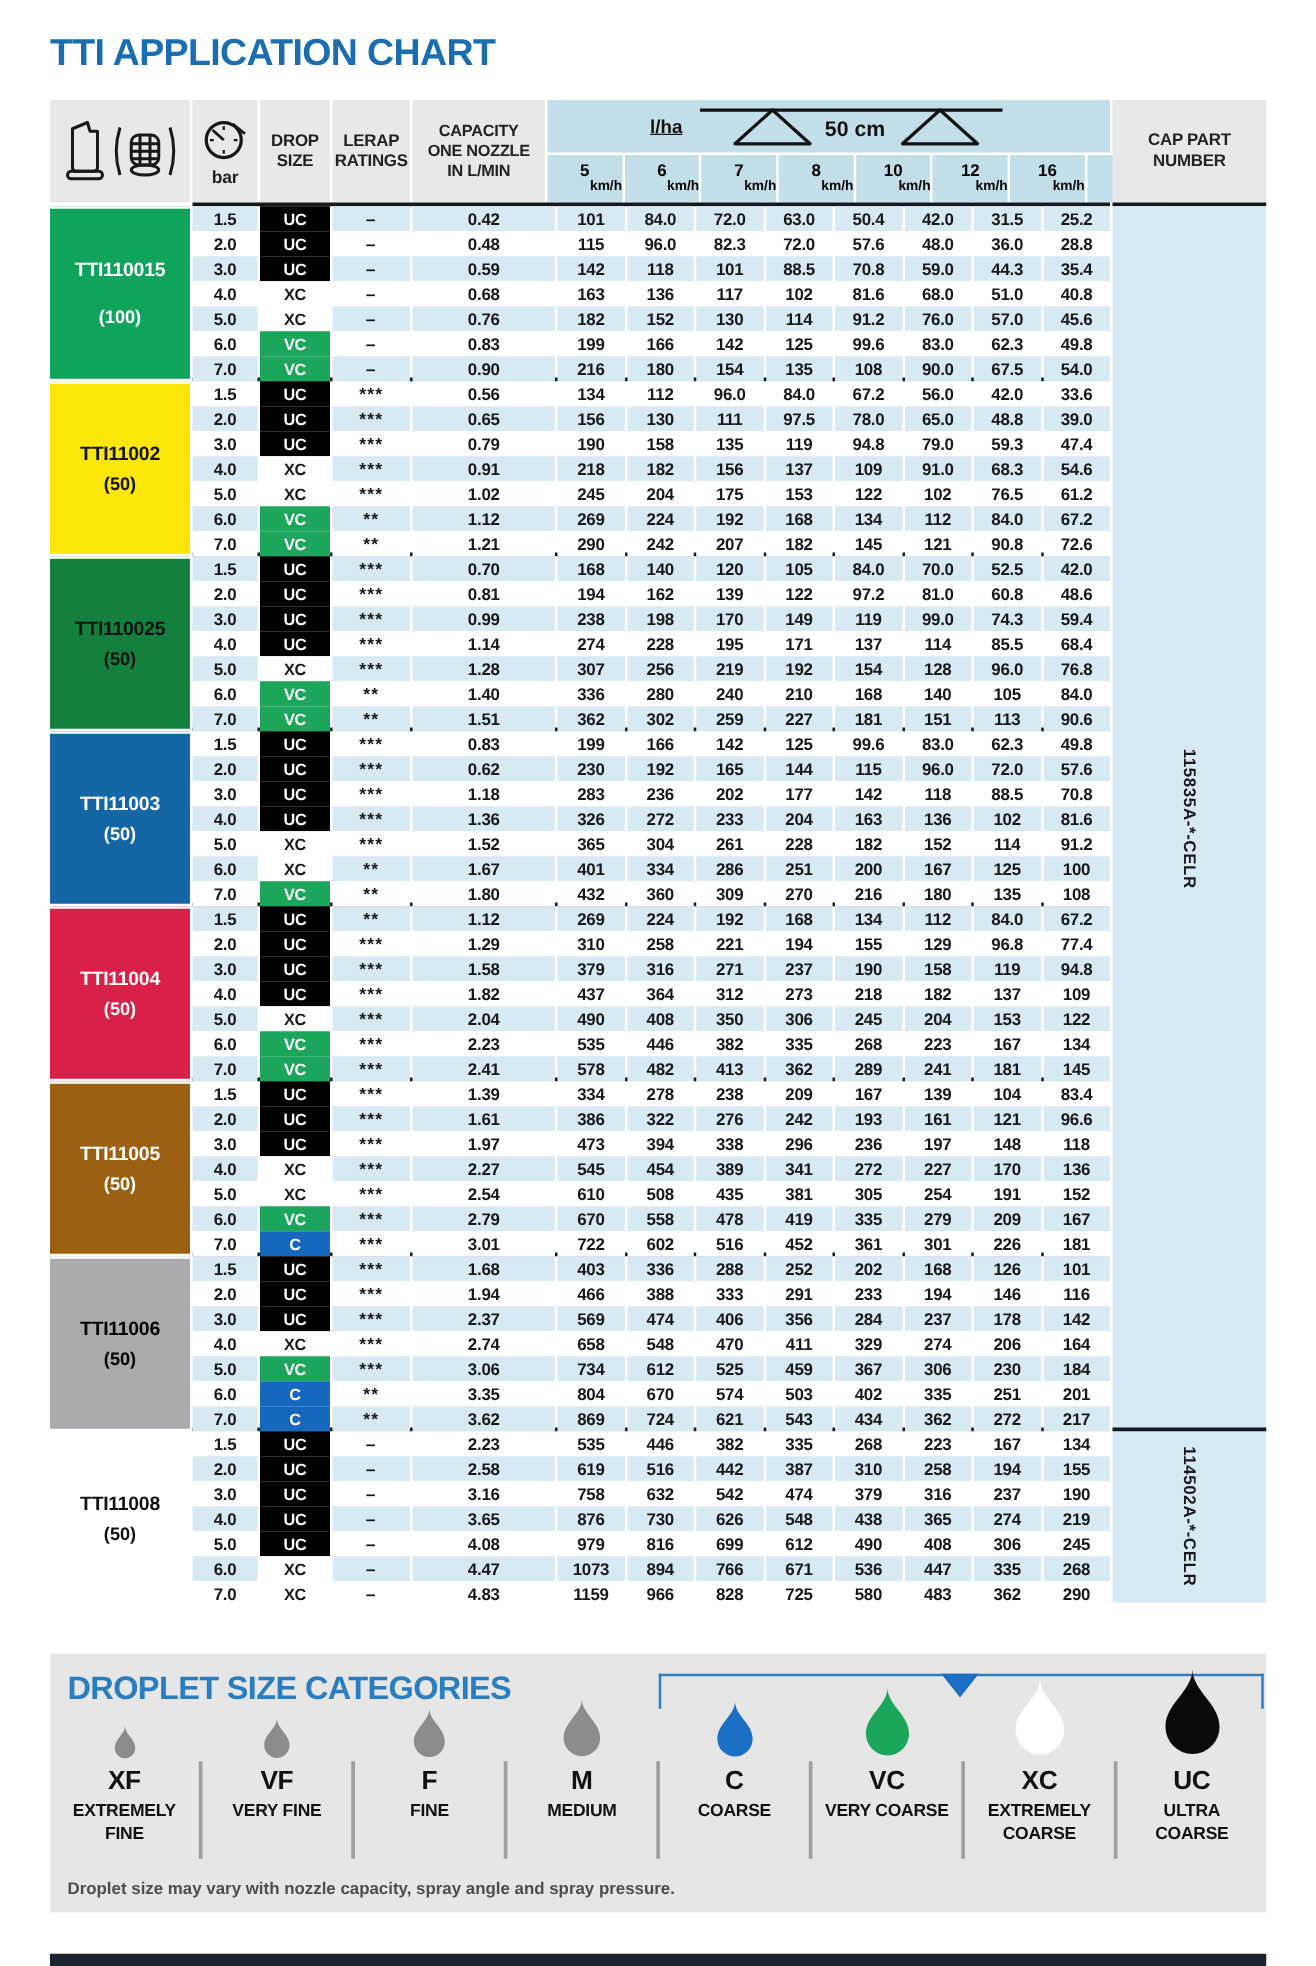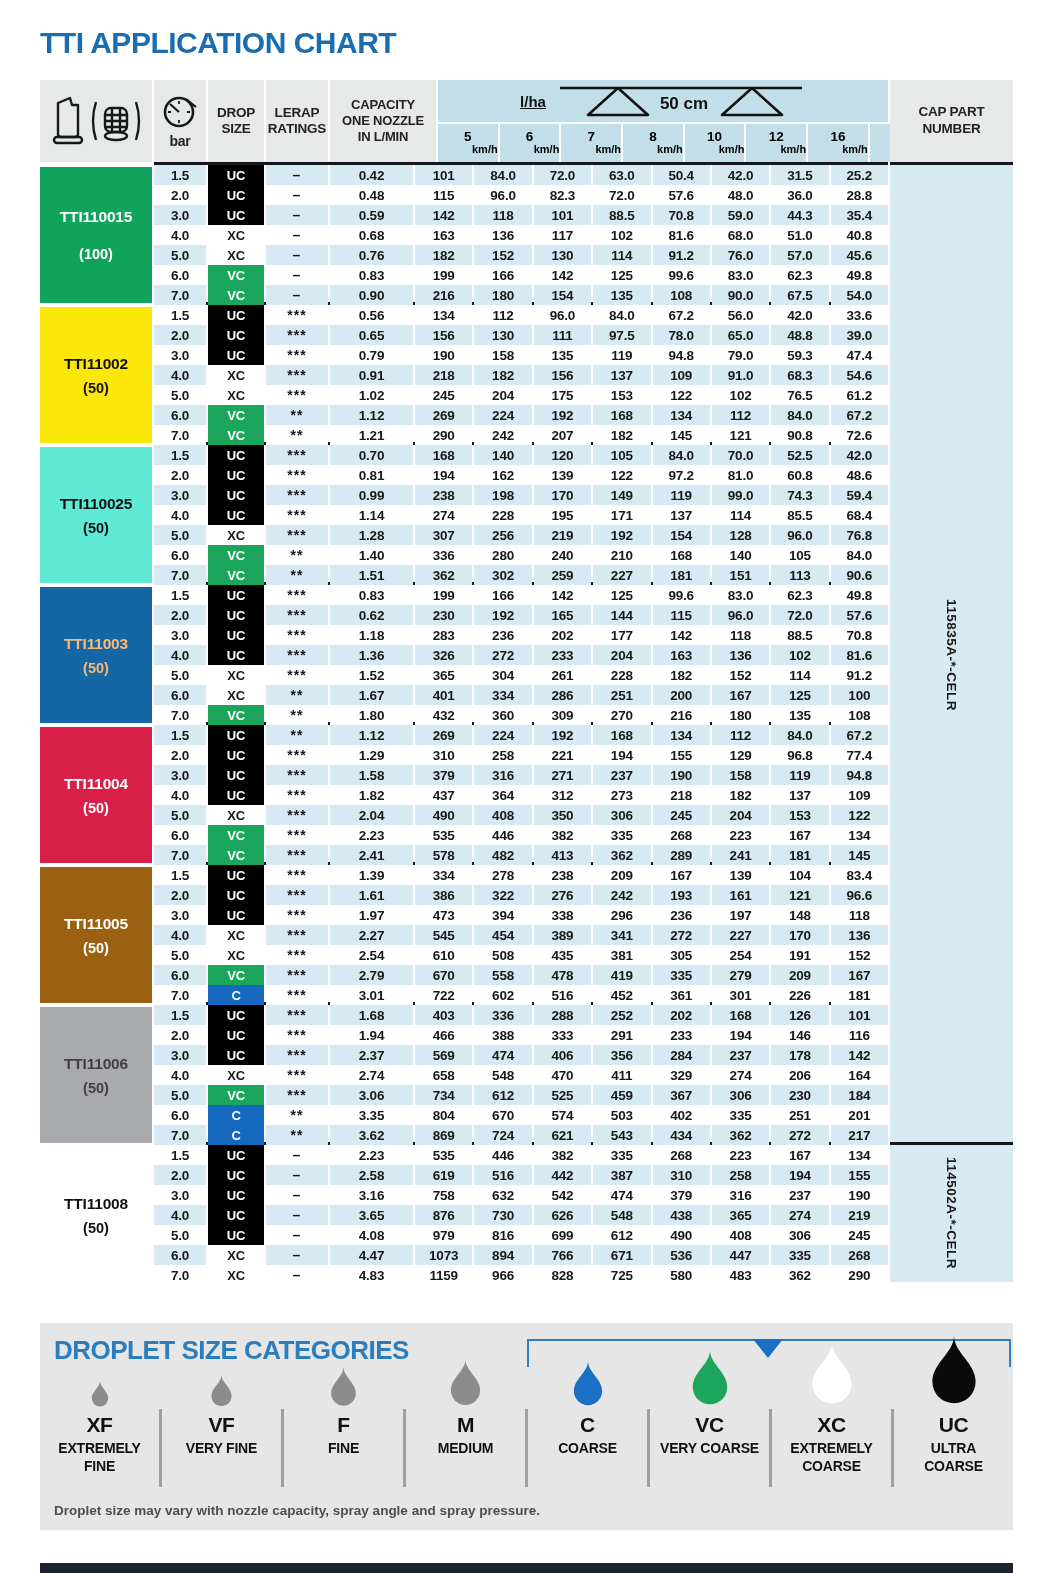--- a/index.html
+++ b/index.html
@@ -38,21 +38,21 @@
   .group{}
   .group.sep{border-top:3px solid #15181C;margin-top:-3px;}
   .row{display:flex;gap:2px;height:20px;}
   .cell{display:flex;align-items:center;justify-content:center;font-weight:bold;font-size:13.5px;
         letter-spacing:-.2px;color:#16181a;background:#fff;}
   .row.stripe .cell{background:#D7E9F2;}
   .c-bar{width:52px;}
   .c-drop{width:56px;font-size:13px;}
   .row .c-drop{background:#fff;}        
   .c-lerap{width:62px;font-size:14px;letter-spacing:1px;}
-  .c-cap{width:83px;}
+  .c-cap{width:114px;}
   .c-val{flex:1;}
   .col-right{width:123px;border-top:3px solid #15181C;display:flex;flex-direction:column;}
   .cap-block{background:#D7E9F2;display:flex;align-items:center;justify-content:center;}
   .cap-block.sep{border-top:3px solid #15181C;margin-top:-3px;box-sizing:content-box;}
   .cap-text{writing-mode:vertical-rl;font-weight:bold;font-size:13.5px;letter-spacing:.5px;color:#16181a;}
   
   .legend{position:relative;margin:38px 0 0 40px;width:973px;height:207px;background:#E6E6E6;}
   .legend-title{position:absolute;top:12px;left:14px;font-size:26px;font-weight:bold;letter-spacing:-.5px;color:#2A7EC0;}
   .bracket{position:absolute;top:16px;left:487px;width:480px;height:26px;
            border:2px solid #2F80C3;border-bottom:none;}
@@ -166,37 +166,37 @@
     <div class="tbody">
       <div class="col-left" id="col-left">
           <div class="nz" style="background: rgb(15, 163, 92); color: rgb(255, 255, 255); gap: 20px;">
             <div class="nz-name">TTI110015</div>
             <div class="nz-size">(100)</div>
           </div>
           <div class="nz" style="background: rgb(252, 231, 10); color: rgb(17, 17, 17);">
             <div class="nz-name">TTI11002</div>
             <div class="nz-size">(50)</div>
           </div>
-          <div class="nz" style="background: #5eead4; color: rgb(17, 17, 17);">
+          <div class="nz" style="background: #15803d; color: rgb(17, 17, 17);">
             <div class="nz-name">TTI110025</div>
             <div class="nz-size">(50)</div>
           </div>
-          <div class="nz" style="background: rgb(21, 102, 165); color: #fdba74;">
+          <div class="nz" style="background: rgb(21, 102, 165); color: #ffffff;">
             <div class="nz-name">TTI11003</div>
             <div class="nz-size">(50)</div>
           </div>
           <div class="nz" style="background: rgb(217, 32, 72); color: rgb(255, 255, 255);">
             <div class="nz-name">TTI11004</div>
             <div class="nz-size">(50)</div>
           </div>
           <div class="nz" style="background: rgb(156, 96, 18); color: rgb(255, 255, 255);">
             <div class="nz-name">TTI11005</div>
             <div class="nz-size">(50)</div>
           </div>
-          <div class="nz" style="background: rgb(169, 170, 173); color: #404040;">
+          <div class="nz" style="background: rgb(169, 170, 173); color: #000000;">
             <div class="nz-name">TTI11006</div>
             <div class="nz-size">(50)</div>
           </div>
           <div class="nz" style="background: rgb(255, 255, 255); color: rgb(17, 17, 17);">
             <div class="nz-name">TTI11008</div>
             <div class="nz-size">(50)</div>
           </div>
         </div>
       <div class="col-mid" id="col-mid">
           <div class="group">

